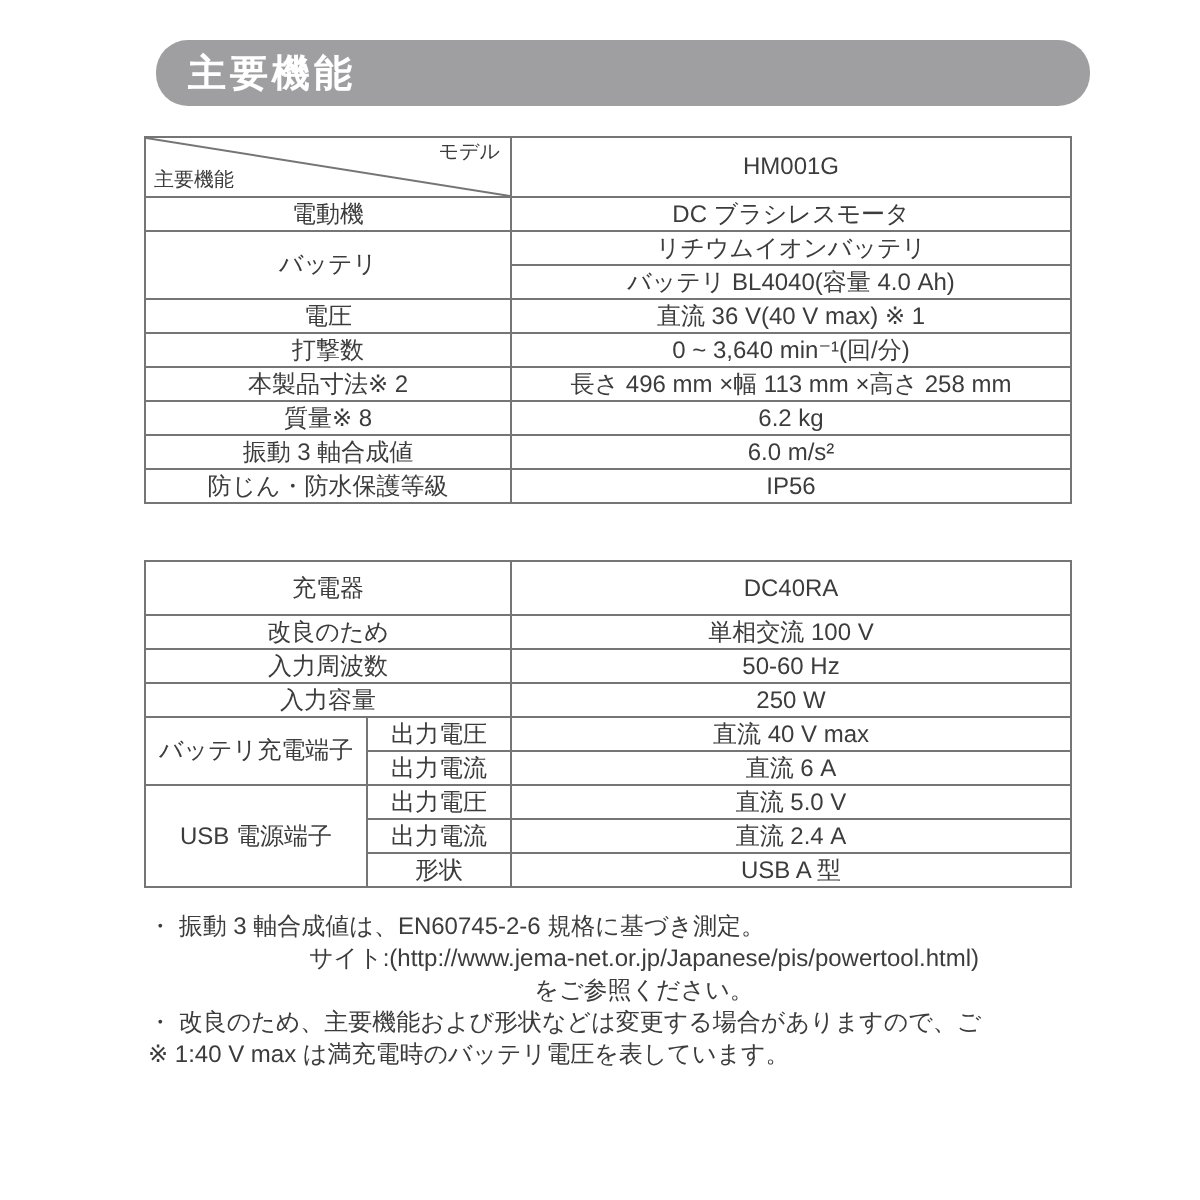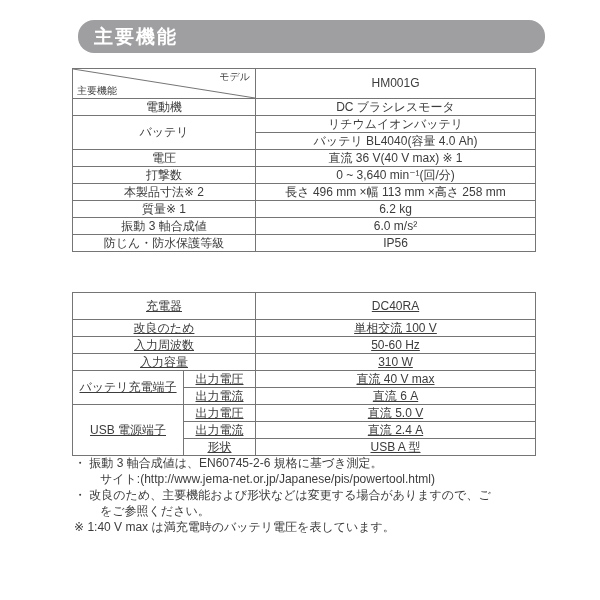--- a/index.html
+++ b/index.html
@@ -10,40 +10,40 @@
   }
   
   .title-bar{
     position:absolute;left:78px;top:20px;width:467px;height:33px;
     background:#9f9fa1;border-radius:16px;
     display:flex;align-items:center;padding-left:16px;box-sizing:border-box;
     color:#ffffff;font-size:19px;font-weight:bold;letter-spacing:2px;
   }
   
   .tbl-wrap1{position:absolute;left:72px;top:68px;}
-  .tbl-wrap2{position:absolute;left:72px;top:292px;text-decoration:underline;}
+  .tbl-wrap2{position:absolute;left:72px;top:280px;}
   table.spec{border-collapse:collapse;table-layout:fixed;background:#fff;}
   table.spec td{
     border:1px solid #757575;padding:0 4px;box-sizing:border-box;
     font-size:12px;text-align:center;vertical-align:middle;
     height:17px;line-height:15px;white-space:nowrap;overflow:hidden;
   }
   table.spec{border:1.5px solid #6a6a6a;}
   td.model{font-size:14px;}
   tr.hdr td{height:30px;}
   tr.hdr2 td{height:27px;}
   
   td.corner{position:relative;padding:0;}
   td.corner svg{position:absolute;left:0;top:0;width:100%;height:100%;display:block;}
   .c-tr{position:absolute;top:2px;right:5px;font-size:10px;line-height:11px;margin-left:16px;}
   .c-bl{position:absolute;bottom:2px;left:4px;font-size:10px;line-height:11px;}
   
   .notes{position:absolute;left:74px;top:455px;width:470px;font-size:12px;}
   .note{line-height:16px;white-space:nowrap;}
-  .note.cont{margin-left:26px;}
+  .note.cont{margin-left:26px;text-align:center;}
 </style>
 </head>
 <body>
 
 <div class="title-bar">
   <span>主要機能</span>
 </div>
 
 <div class="tbl-wrap1">
   <table class="spec">
@@ -79,21 +79,21 @@
       </tr>
       <tr>
         <td>打撃数</td>
         <td>0 ~ 3,640 min⁻¹(回/分)</td>
       </tr>
       <tr>
         <td>本製品寸法※ 2</td>
         <td>長さ 496 mm ×幅 113 mm ×高さ 258 mm</td>
       </tr>
       <tr>
-        <td>質量※ 1</td>
+        <td>質量※ 8</td>
         <td>6.2 kg</td>
       </tr>
       <tr>
         <td>振動 3 軸合成値</td>
         <td>6.0 m/s²</td>
       </tr>
       <tr>
         <td>防じん・防水保護等級</td>
         <td>IP56</td>
       </tr>
@@ -116,21 +116,21 @@
       <tr>
         <td colspan="2">改良のため</td>
         <td>単相交流 100 V</td>
       </tr>
       <tr>
         <td colspan="2">入力周波数</td>
         <td>50-60 Hz</td>
       </tr>
       <tr>
         <td colspan="2">入力容量</td>
-        <td>310 W</td>
+        <td>250 W</td>
       </tr>
       <tr>
         <td rowspan="2">バッテリ充電端子</td>
         <td>出力電圧</td>
         <td>直流 40 V max</td>
       </tr>
       <tr>
         <td>出力電流</td>
         <td>直流 6 A</td>
       </tr>
@@ -147,16 +147,16 @@
         <td>形状</td>
         <td>USB A 型</td>
       </tr>
     </tbody>
   </table>
 </div>
 
 <div class="notes">
   <div class="note">・ 振動 3 軸合成値は、EN60745-2-6 規格に基づき測定。</div>
   <div class="note cont">サイト:(http://www.jema-net.or.jp/Japanese/pis/powertool.html)</div>
+  <div class="note cont">をご参照ください。</div>
   <div class="note">・ 改良のため、主要機能および形状などは変更する場合がありますので、ご</div>
-  <div class="note cont">をご参照ください。</div>
   <div class="note">※ 1:40 V max は満充電時のバッテリ電圧を表しています。</div>
 </div>
 
 </body></html>

